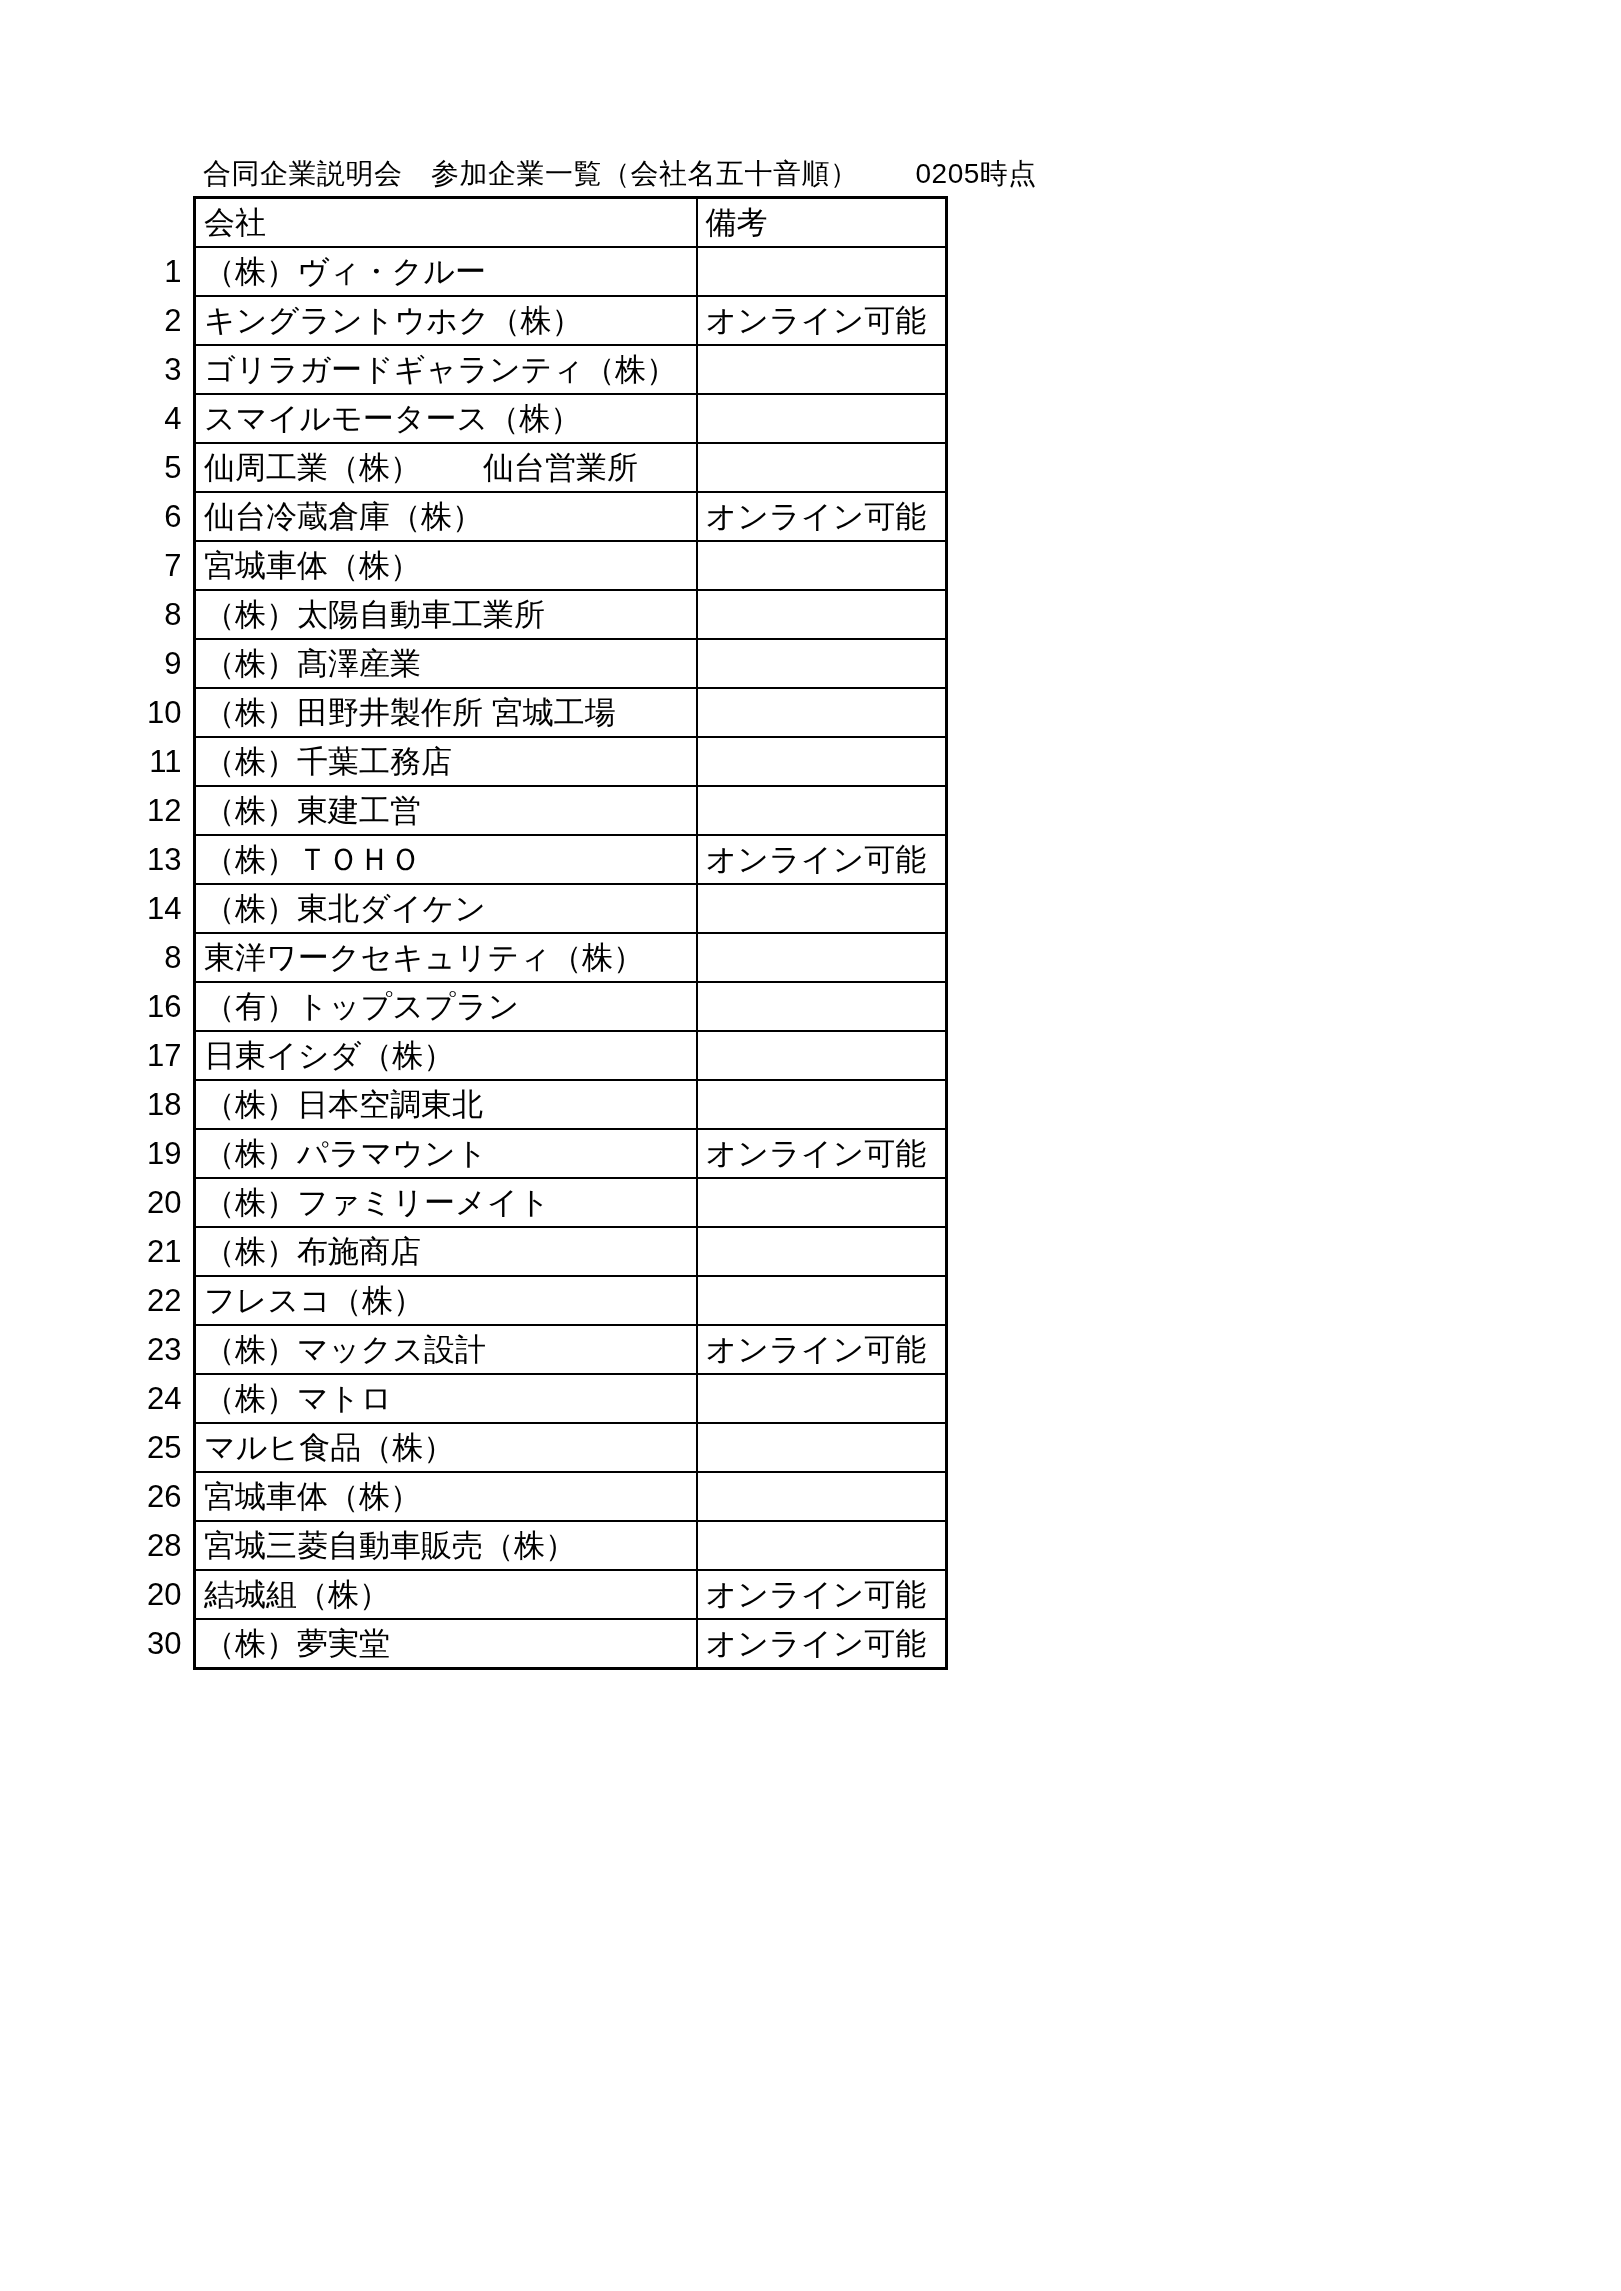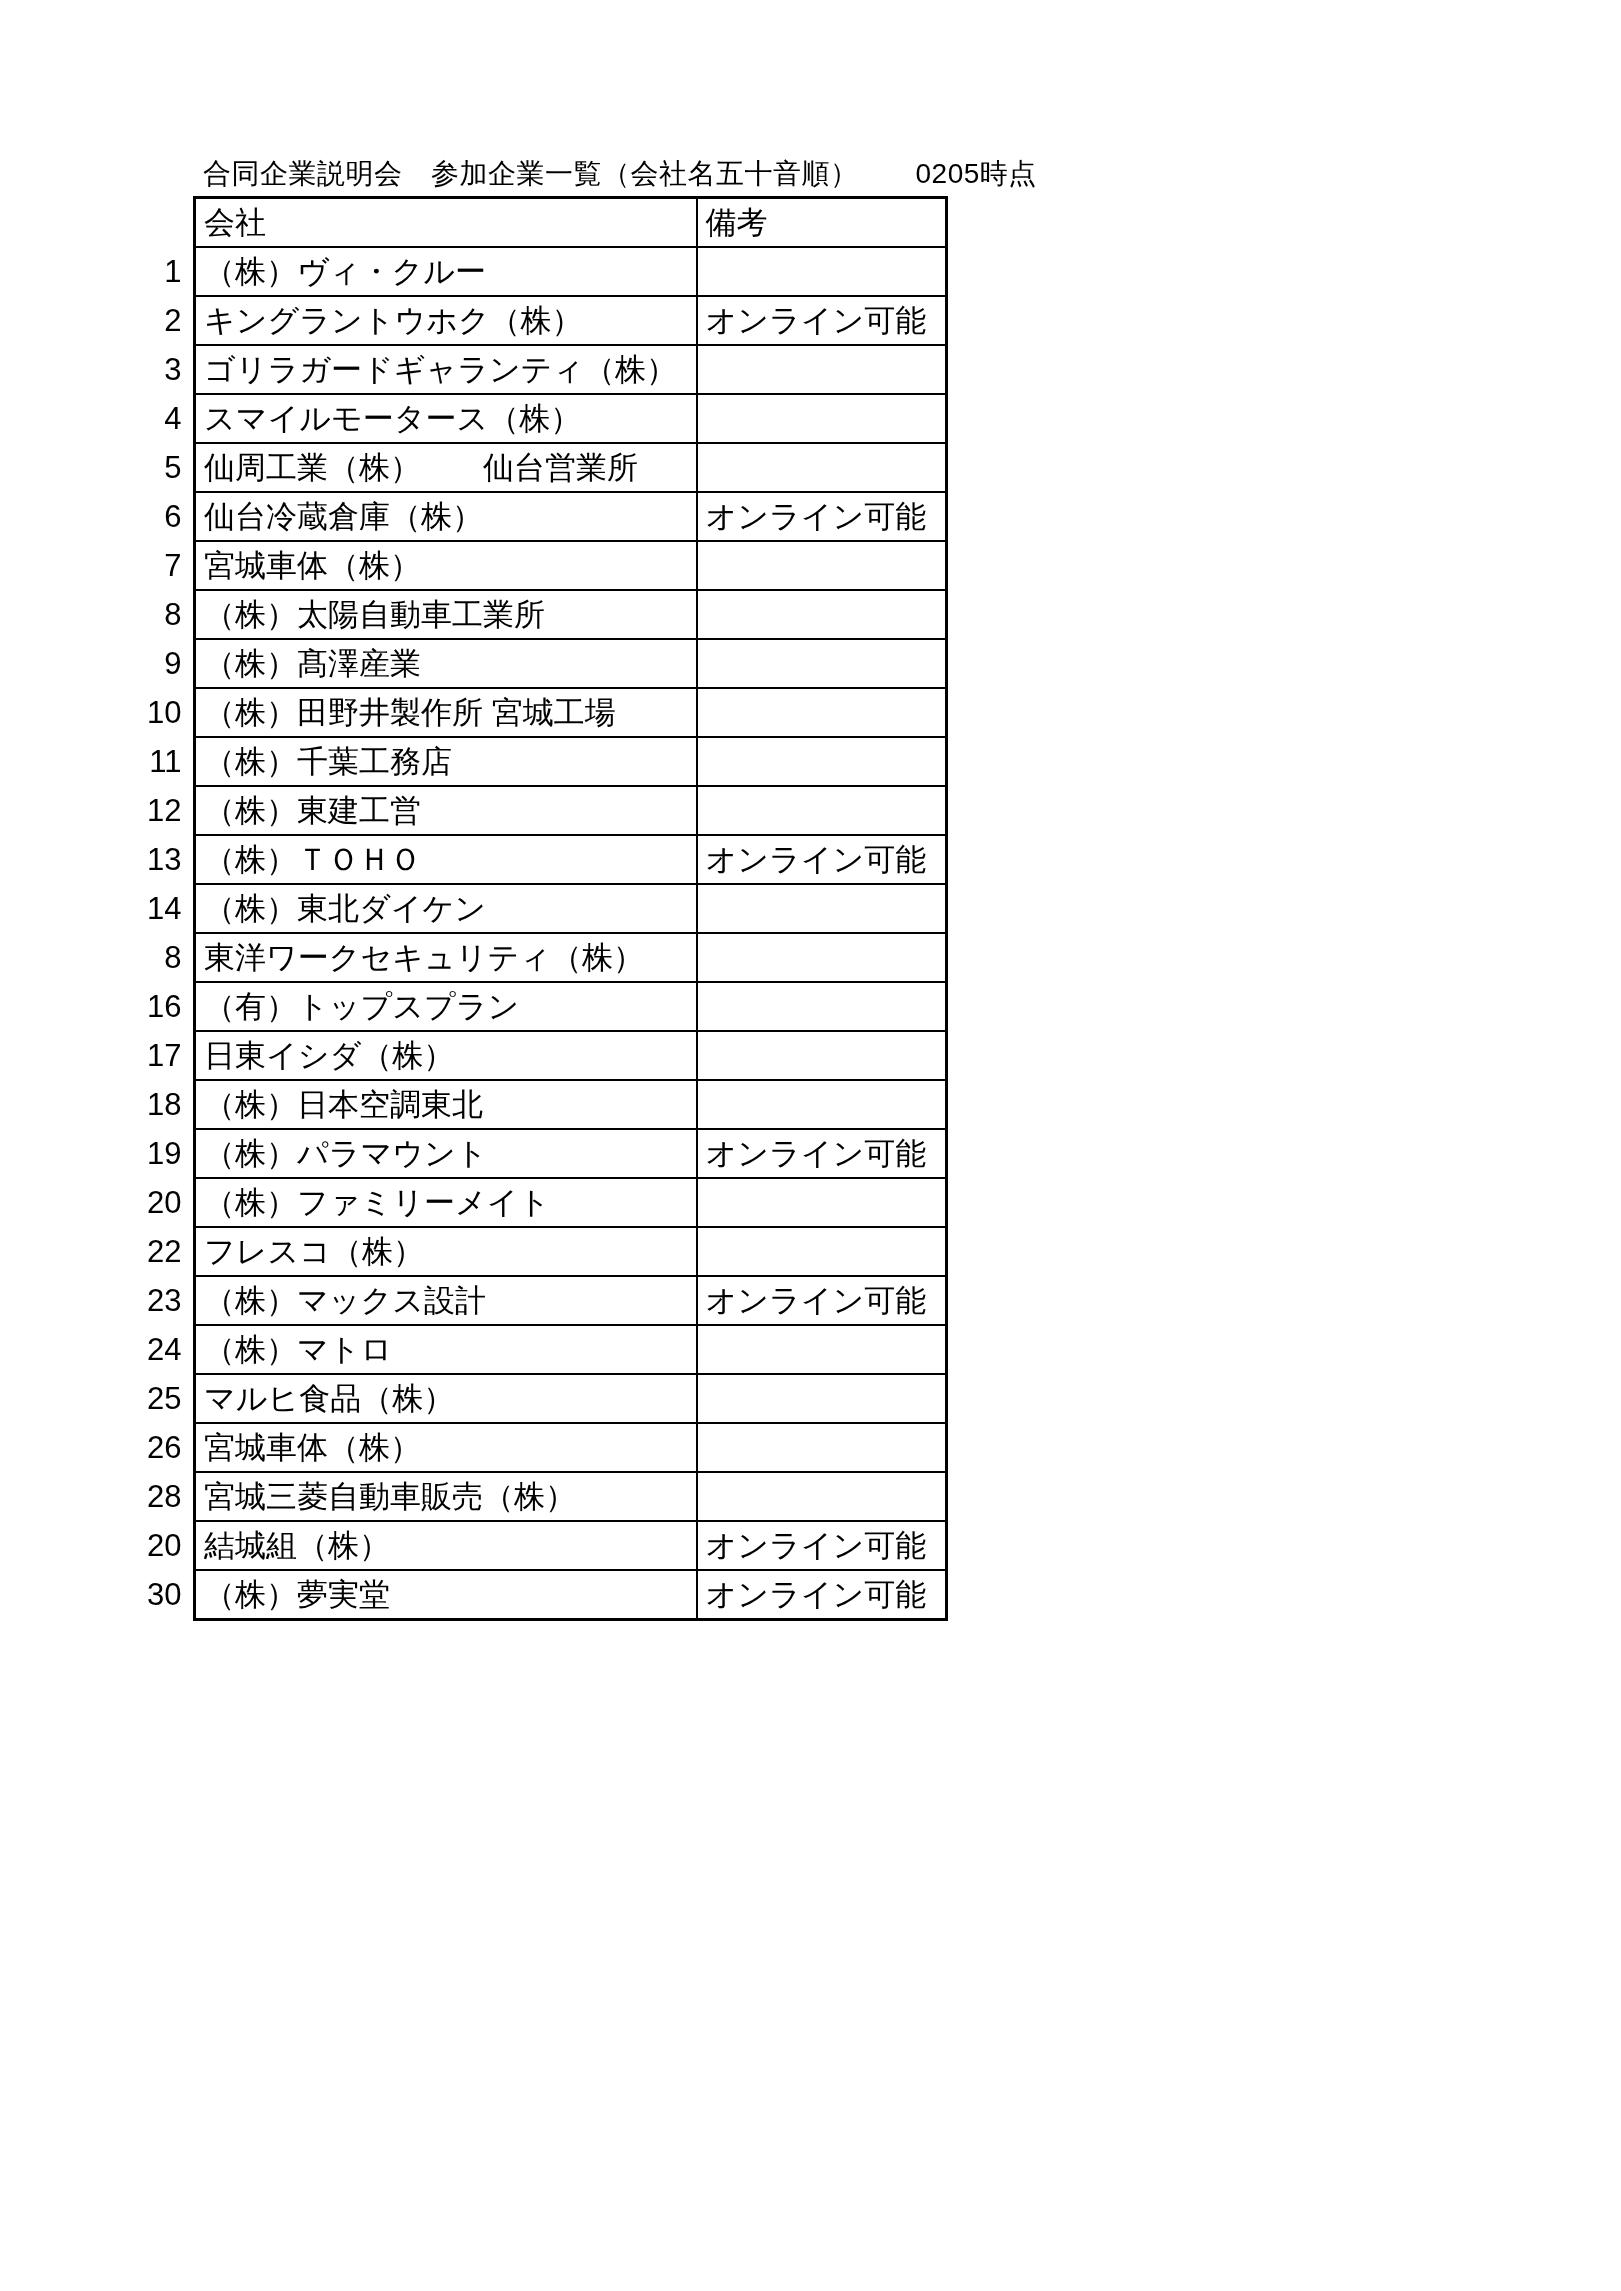--- a/index.html
+++ b/index.html
@@ -174,20 +174,25 @@
     <td class="rownum">19</td>
     <td class="c-company">（株）パラマウント</td>
     <td class="c-remarks">オンライン可能</td>
   </tr>
       <tr>
     <td class="rownum">20</td>
     <td class="c-company">（株）ファミリーメイト</td>
     <td class="c-remarks"></td>
   </tr>
       <tr>
+    <td class="rownum">21</td>
+    <td class="c-company">（株）布施商店</td>
+    <td class="c-remarks"></td>
+  </tr>
+      <tr>
     <td class="rownum">22</td>
     <td class="c-company">フレスコ（株）</td>
     <td class="c-remarks"></td>
   </tr>
       <tr>
     <td class="rownum">23</td>
     <td class="c-company">（株）マックス設計</td>
     <td class="c-remarks">オンライン可能</td>
   </tr>
       <tr>

